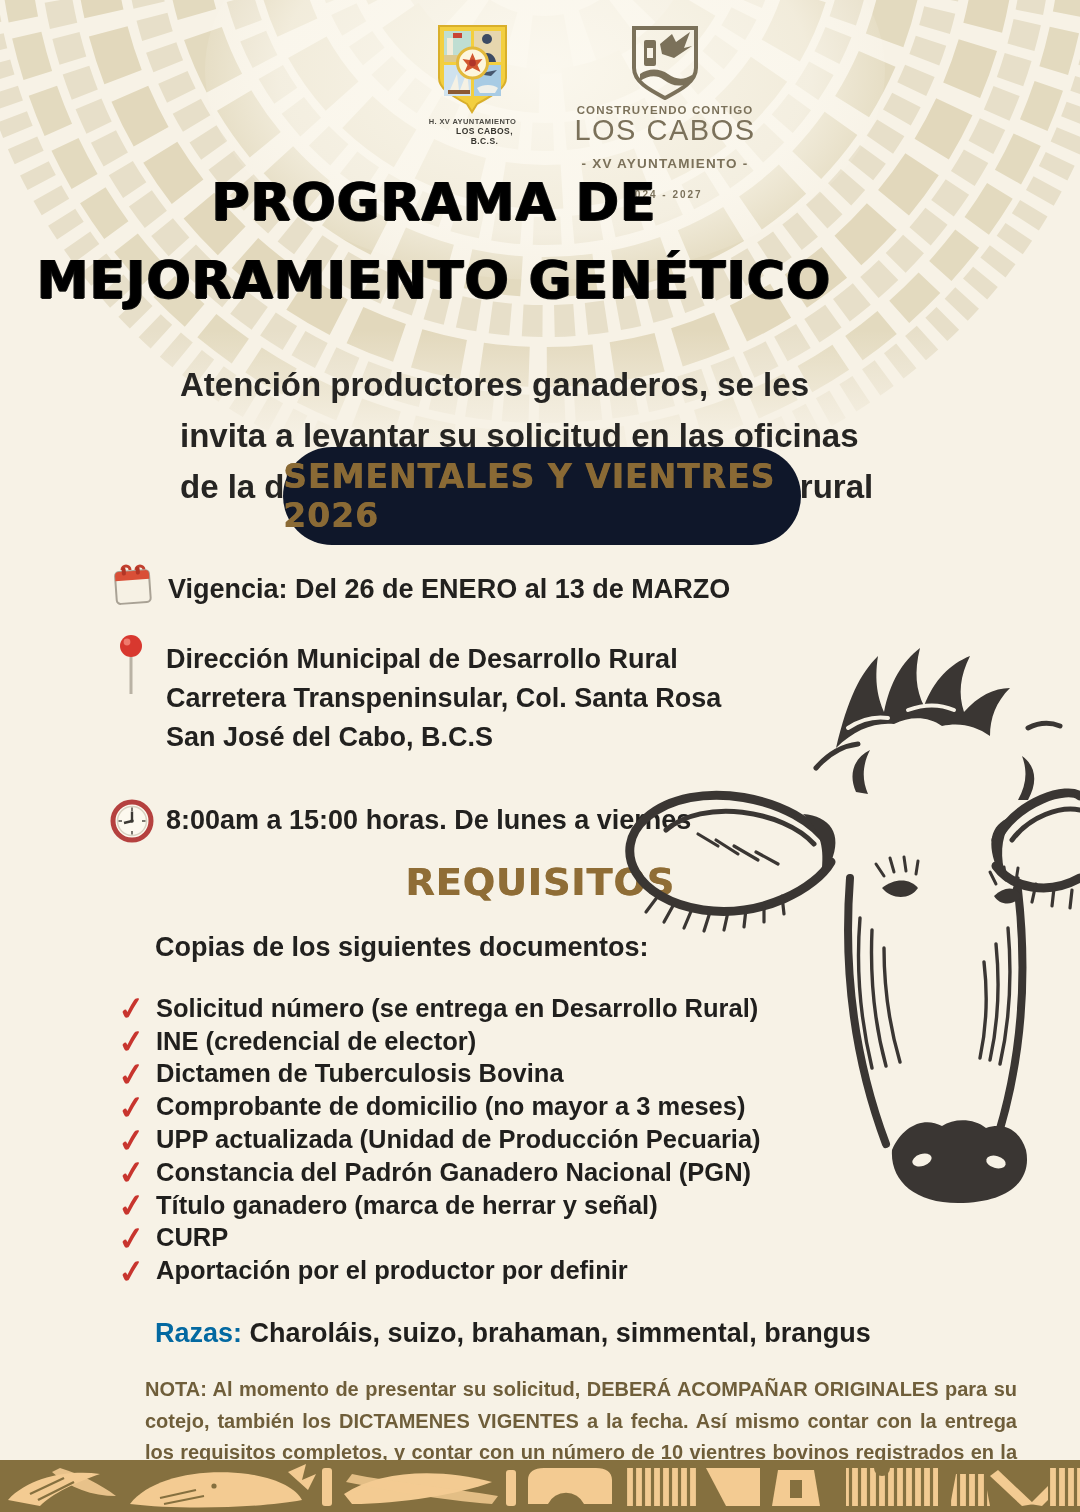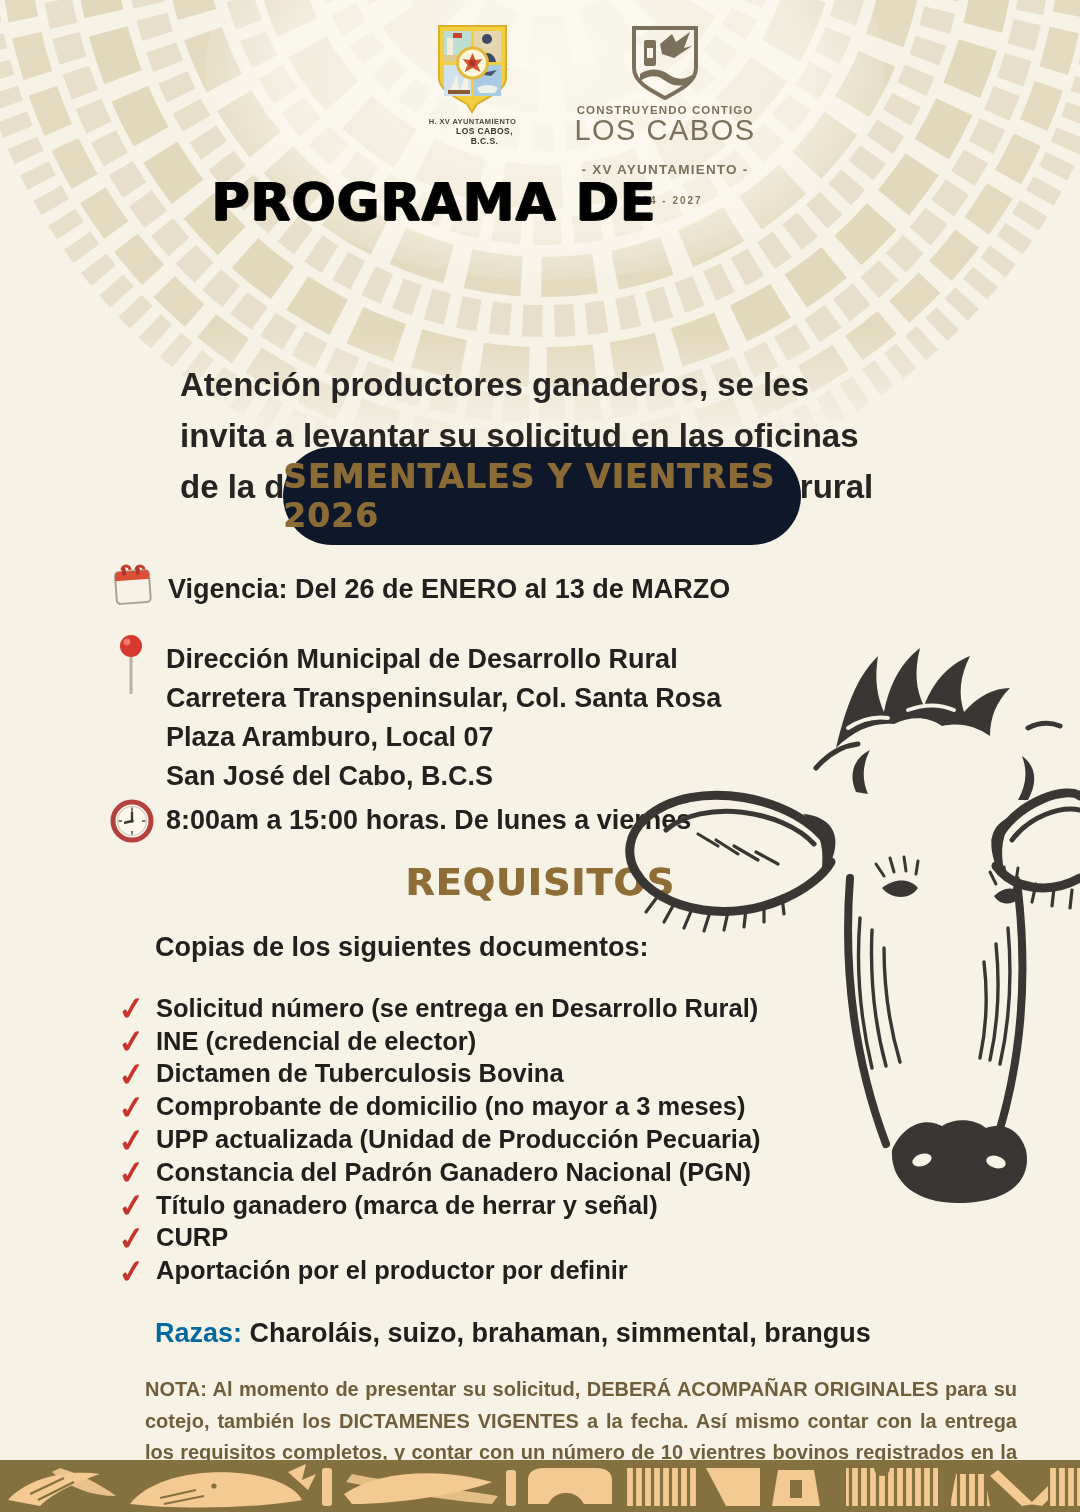--- a/index.html
+++ b/index.html
@@ -23,21 +23,21 @@
     background:linear-gradient(to bottom, rgba(247,242,230,0) 0%, rgba(247,242,230,.85) 55%, #f7f2e6 90%);
   }
 
   
   .logo-left{left:425px; top:22px; width:95px; text-align:center;}
   .logo-left .l1{font-size:7.5px; font-weight:bold; color:#4c4a44; letter-spacing:.4px; margin-top:3px;}
   .logo-left .l2{font-size:8.5px; font-weight:900; color:#37352f; letter-spacing:.4px;margin-left:24px;}
   .logo-right{left:560px; top:26px; width:210px; text-align:center; color:#7b715a;}
   .logo-right .tagline{font-size:11.5px; font-weight:bold; letter-spacing:1.1px; margin-top:4px;}
   .logo-right .name{font-size:29px; font-weight:400; letter-spacing:1.5px; line-height:1.0;}
-  .logo-right .subt{font-size:13.5px; font-weight:800; letter-spacing:1.2px; margin-top:17px;}
+  .logo-right .subt{font-size:13.5px; font-weight:800; letter-spacing:1.2px; margin-top:11px;}
   .logo-right .years{font-size:10px; font-weight:bold; letter-spacing:2px; margin-top:18px;}
 
   
   .title{
     left:0; top:163px; width:868px; text-align:center;
     font-family:"DejaVu Sans", sans-serif; font-weight:900; color:#000000;
     font-size:52px; line-height:1.5; letter-spacing:1px;
     text-shadow:1px 0 #181816, -1px 0 #181816, 0 1px #181816;
   }
   .intro{
@@ -155,20 +155,21 @@
       </g>
     </svg>
     <div class="tagline">CONSTRUYENDO CONTIGO</div>
     <div class="name">LOS CABOS</div>
     <div class="subt">- XV AYUNTAMIENTO -</div>
     <div class="years">2024 - 2027</div>
   </div>
 
   <div class="abs title">
     <div>PROGRAMA DE</div>
+    <div>MEJORAMIENTO GENÉTICO</div>
   </div>
 
   <div class="abs intro">Atención productores ganaderos, se les invita a levantar su solicitud en las oficinas de la dirección municipal de desarrollo rural</div>
 
   <div class="abs badge">SEMENTALES Y VIENTRES 2026</div>
 
   <div class="abs vigencia-icon">
     <svg width="42" height="44" viewBox="0 0 42 44">
       <path d="M10 7 a4 4 0 0 1 8 0" fill="none" stroke="#c2402f" stroke-width="3"></path>
       <path d="M24 7 a4 4 0 0 1 8 0" fill="none" stroke="#c2402f" stroke-width="3"></path>
@@ -185,21 +186,20 @@
   <div class="abs pin-icon">
     <svg width="26" height="66" viewBox="0 0 26 66">
       <line x1="13" y1="20" x2="13" y2="60" stroke="#b9b2a4" stroke-width="3"></line>
       <circle cx="13" cy="12" r="11" fill="#d8382f"></circle>
       <circle cx="9" cy="8" r="3.4" fill="#ef7a6d"></circle>
     </svg>
   </div>
   <div class="abs row-text address">
     <div>Dirección Municipal de Desarrollo Rural</div>
     <div>Carretera Transpeninsular, Col. Santa Rosa</div>
-    <div>Plaza Aramburo, Local 07</div>
     <div>San José del Cabo, B.C.S</div>
   </div>
 
   <div class="abs clock-icon">
     <svg width="44" height="44" viewBox="0 0 44 44">
       <circle cx="22" cy="22" r="19" fill="#fdf9ef" stroke="#b5413f" stroke-width="5"></circle>
       <circle cx="22" cy="22" r="14.5" fill="none" stroke="#d8d2c2" stroke-width="1.5"></circle>
       <g stroke="#5a564e" stroke-width="1.6">
         <line x1="22" y1="8.5" x2="22" y2="12"></line>
           <line x1="22" y1="32" x2="22" y2="35.5"></line>

